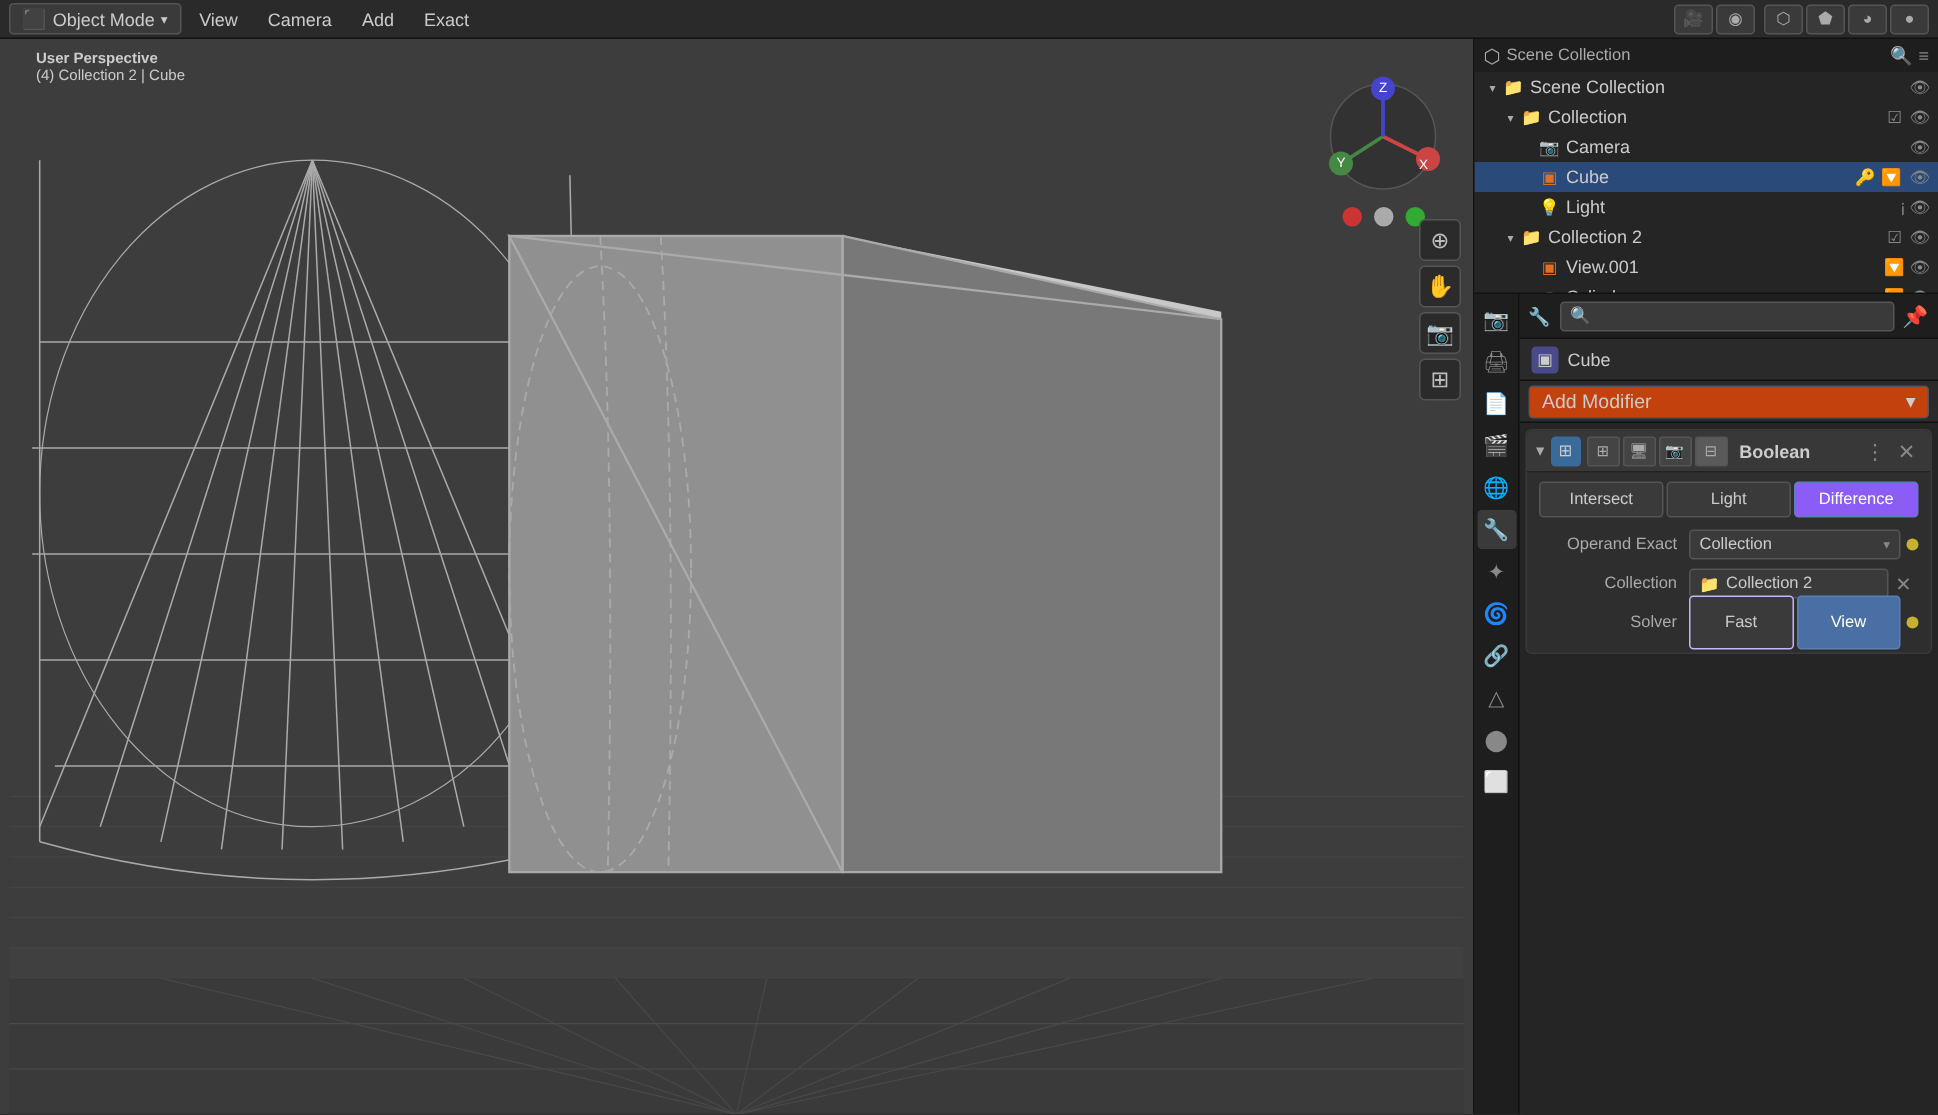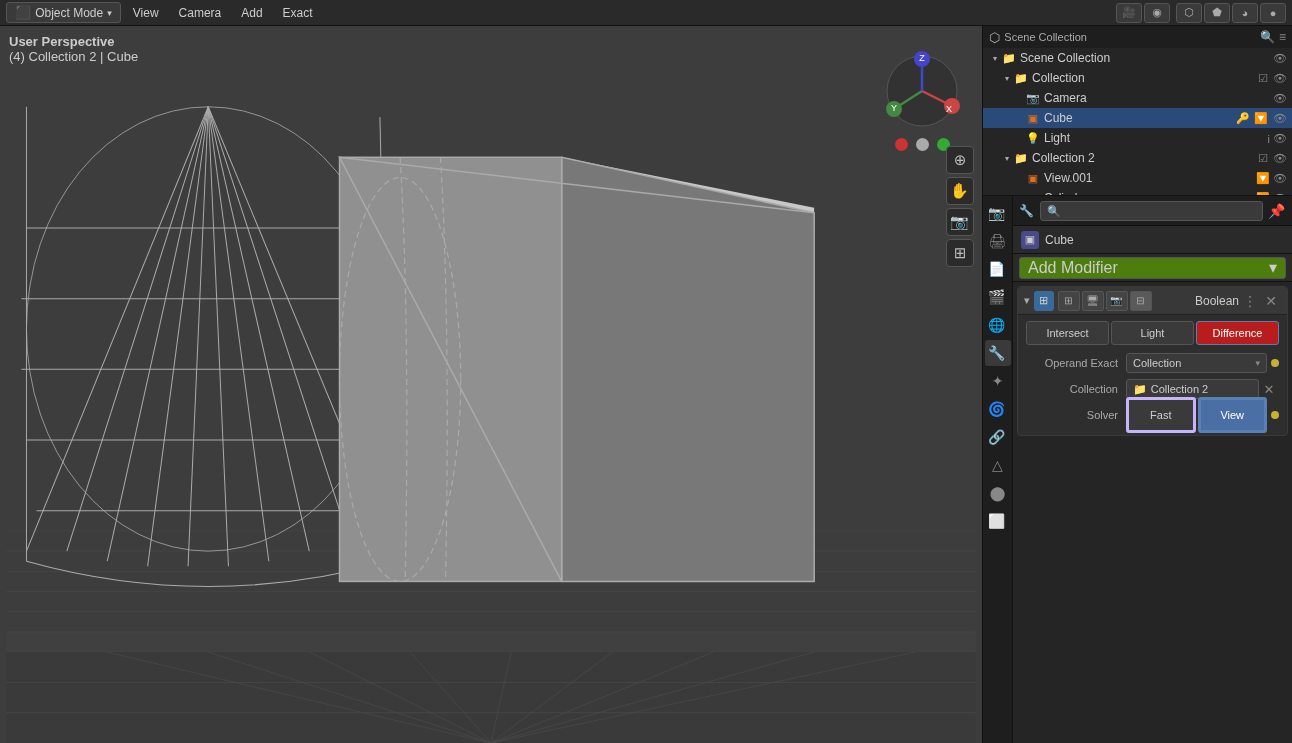--- a/index.html
+++ b/index.html
@@ -79,22 +79,22 @@
     
     .viewport {
       flex: 1;
       background: #3d3d3d;
       position: relative;
       overflow: hidden;
     }
     .viewport-overlay {
       position: absolute;
       top: 8px;
-      left: 9px;
-      font-size: 13px;
+      left: 24px;
+      font-size: 10px;
       color: #ccc;
     }
     .viewport-overlay .mode-label { font-weight: bold; }
     .viewport-canvas {
       width: 100%;
       height: 100%;
     }
     .dot {
       width: 12px;
       height: 12px;
@@ -268,29 +268,29 @@
       height: 28px;
       background: #2a2a2a;
       display: flex;
       align-items: center;
       padding: 0 6px;
       gap: 4px;
       border-bottom: 1px solid #111;
     }
     .add-modifier-btn {
       flex: 1;
-      background: #4d7c0f;
+      background: #c2410c;
       border: 1px solid #555;
       border-radius: 3px;
       height: 22px;
       display: flex;
       align-items: center;
       padding: 0 8px;
       cursor: pointer;
-      font-size: 16px;
+      font-size: 13px;
       color: #ccc;
       justify-content: space-between;
     }
 
     
     .modifier-card {
       background: #2e2e2e;
       border: 1px solid #3a3a3a;
       margin: 4px;
       border-radius: 4px;
@@ -302,22 +302,21 @@
       display: flex;
       align-items: center;
       padding: 0 6px;
       gap: 4px;
       border-bottom: 1px solid #222;
     }
     .mod-name {
       flex: 1;
       font-size: 12px;
       color: #ccc;
-      font-weight: normal;
-      text-align: right;
+      font-weight: bold;
     }
     .mod-icon-row {
       display: flex;
       align-items: center;
       gap: 2px;
     }
     .mod-btn {
       width: 22px;
       height: 20px;
       background: #444;
@@ -362,21 +361,21 @@
       border: 1px solid #555;
       border-radius: 3px;
       display: flex;
       align-items: center;
       justify-content: center;
       cursor: pointer;
       font-size: 11px;
       color: #ccc;
     }
     .op-btn.active {
-      background: #b91c1c;
+      background: #8b5cf6;
       border-color: #5a7fb5;
       color: #fff;
     }
 
     .prop-row {
       display: flex;
       align-items: center;
       height: 24px;
       margin-bottom: 2px;
     }
@@ -454,21 +453,21 @@
     }
     .solver-btns {
       flex: 1;
       display: flex;
       gap: 2px;
     }
     .solver-btn {
       flex: 1;
       height: 36px;
       background: #3a3a3a;
-      border: 3px solid #c4b5fd;
+      border: 1px solid #c4b5fd;
       border-radius: 3px;
       display: flex;
       align-items: center;
       justify-content: center;
       cursor: pointer;
       font-size: 11px;
       color: #ccc;
     }
     .solver-btn.active {
       background: #4a6fa5;

